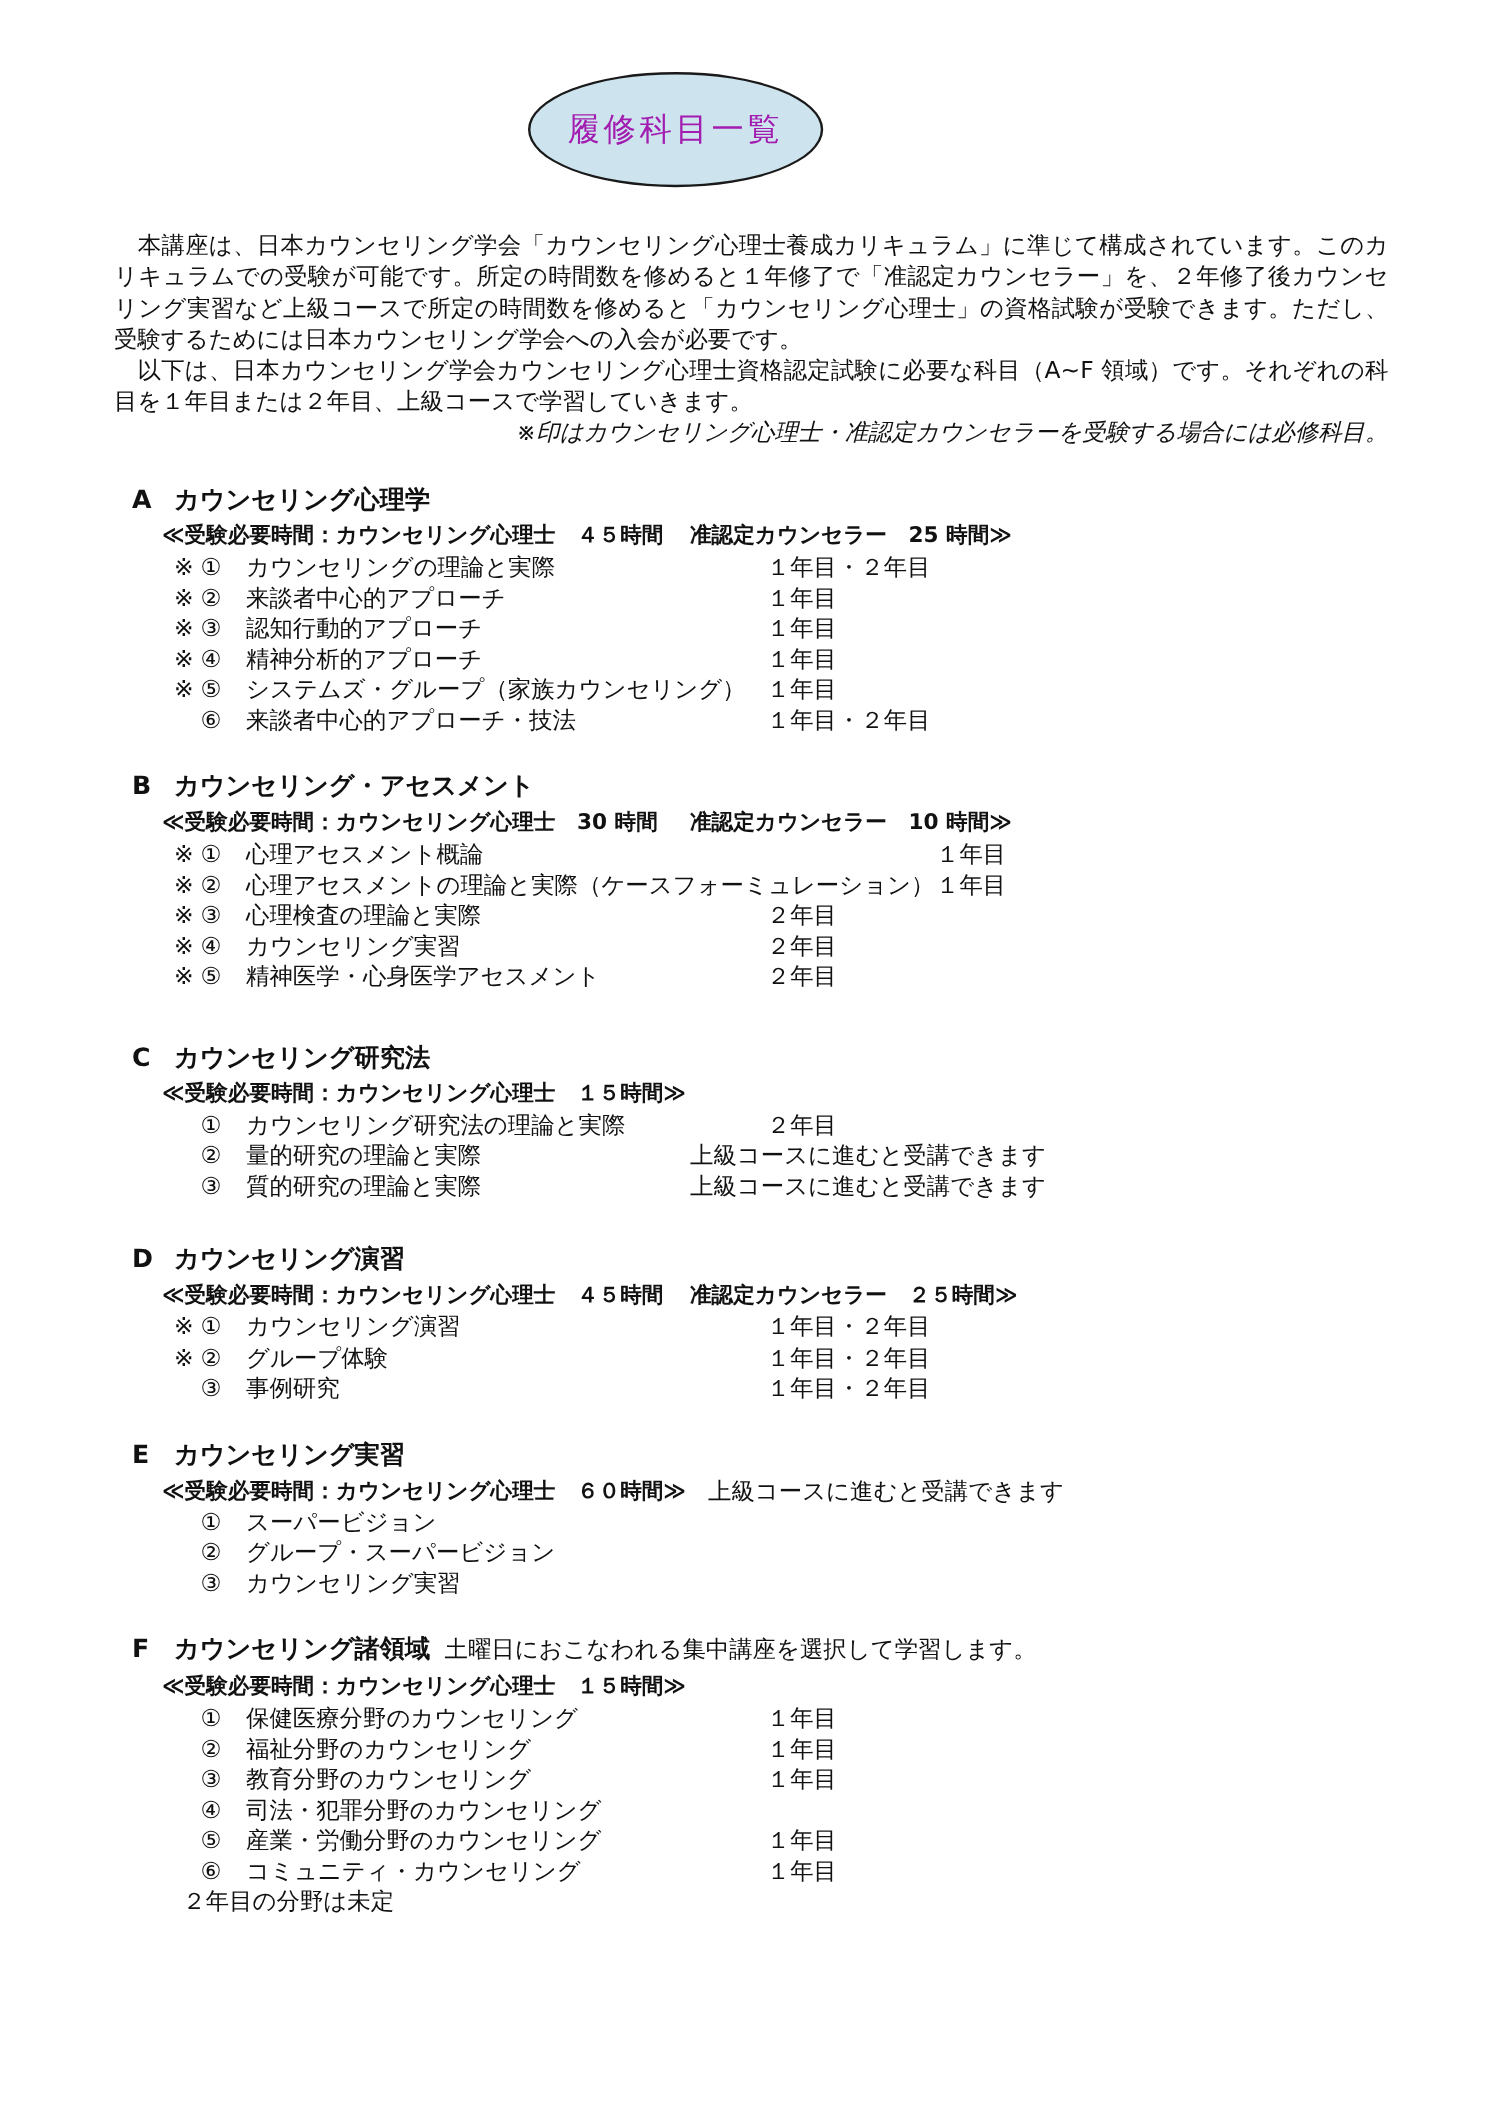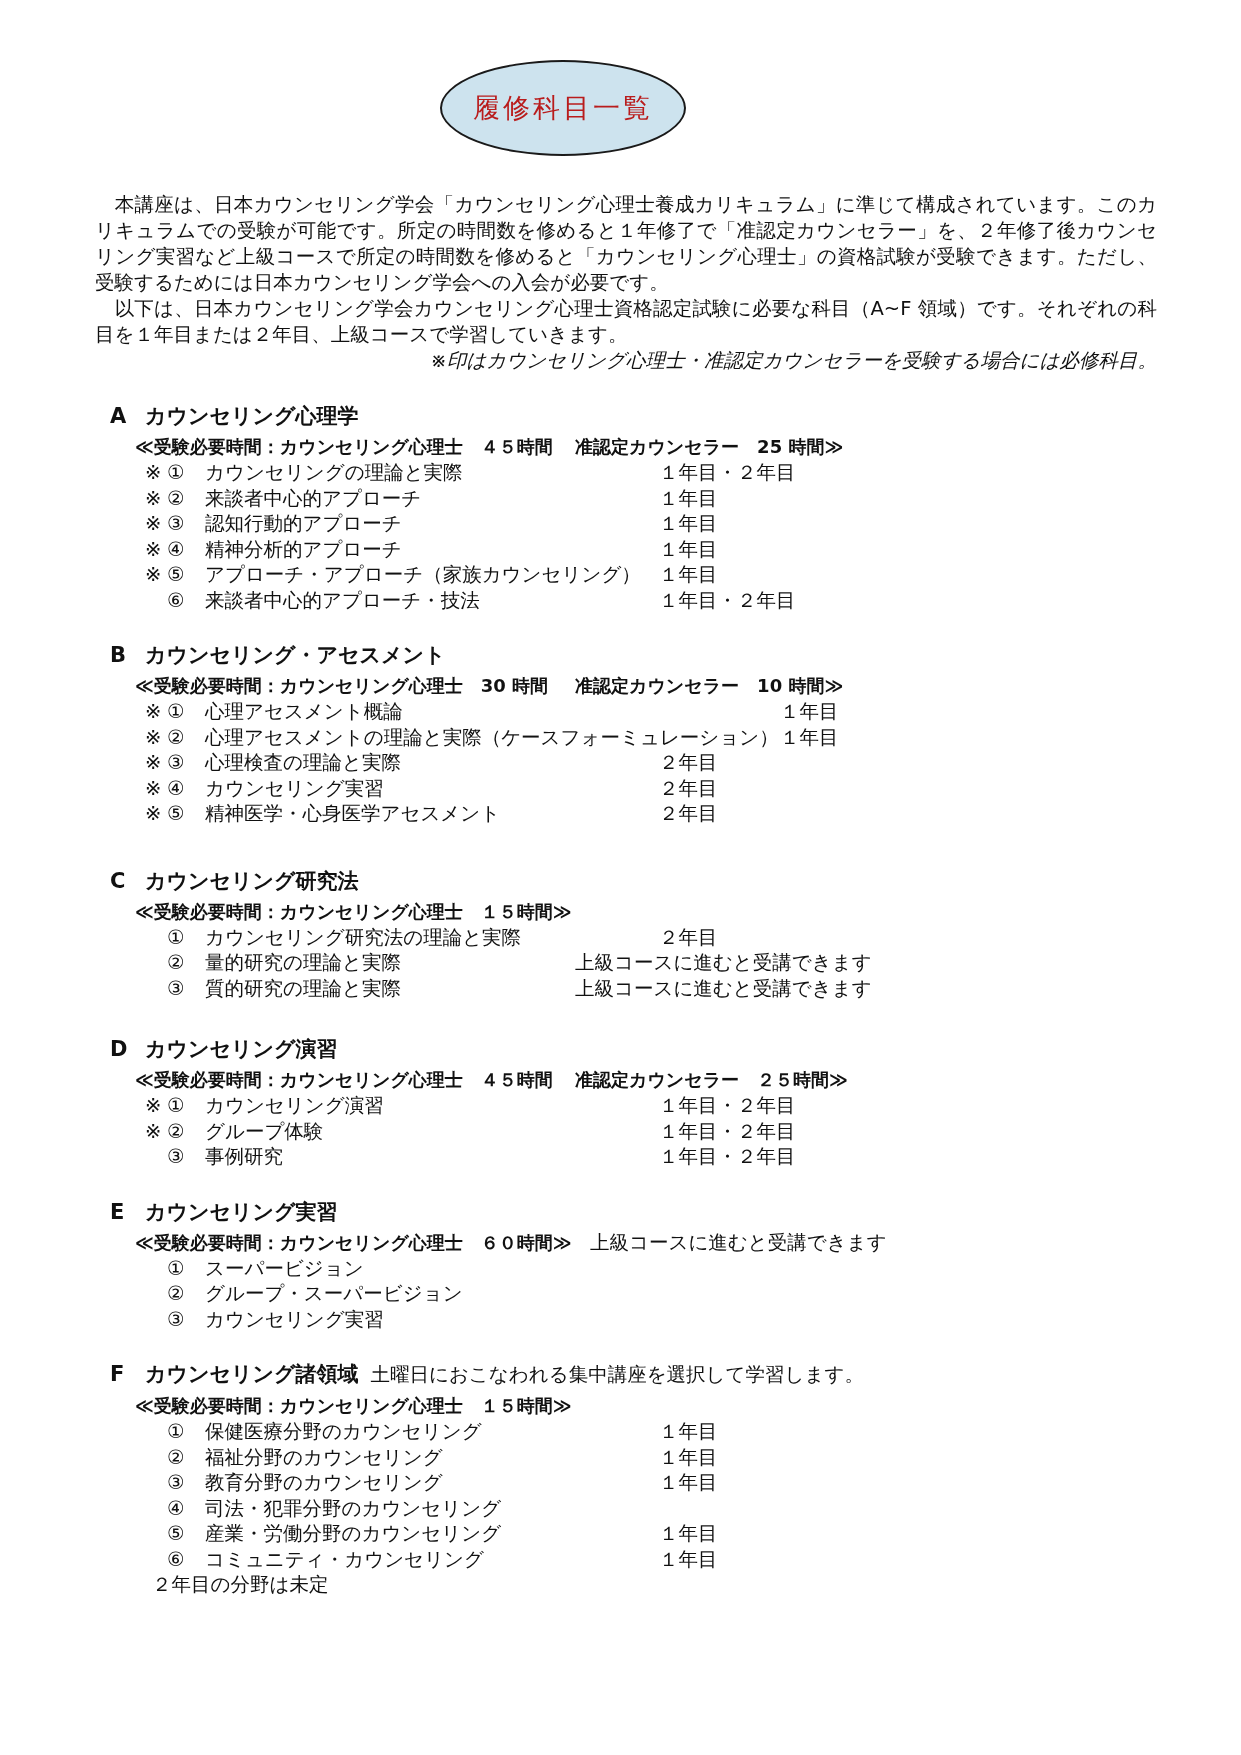--- a/index.html
+++ b/index.html
@@ -15,21 +15,21 @@
   .oval {
     position:absolute; left:440px; top:60px;
     width:242px; height:92px;
     background:#cde3ee;
     border:2px solid #1a1a1a;
     border-radius:50%;
     display:flex; align-items:center; justify-content:center;
   }
   .oval .oval-text {
     font-family:"DejaVu Serif", serif;
-    font-size:27px; letter-spacing:3px; color:#b91c1c;
+    font-size:27px; letter-spacing:3px; color:#a21caf;
   }
   
   .content {
     position:absolute; top:192px; left:95px; width:1062px;
   }
   .intro p {
     margin:0; font-size:19.5px; line-height:26px;
     text-align:justify;
   }
   .intro .p3 { padding-left:55px; text-align:right;font-style:italic; }
@@ -49,21 +49,21 @@
   }
   .sec-req .req2 { position:absolute; left:480px; top:0; }
   .sec-req .req2.req2-note { left:495px; font-weight:normal; font-size:19.5px; }
   .items { margin-top:1px; }
   .item {
     position:relative; padding-left:50px;
     font-size:19.5px; line-height:25.5px; white-space:nowrap;
   }
   .item .mark { display:inline-block; width:22px; }
   .item .num  { display:inline-block; width:38px; }
-  .item .year { position:absolute; left:564px; top:0; }
+  .item .year { position:absolute; left:544px; top:0; }
   .item .year.year-far  { left:685px; }
   .item .year.year-note { left:480px; }
   .sec-footer { font-size:19.5px; line-height:25.5px; padding-left:57px; }
 </style>
 </head>
 <body>
 
 <div class="page">
 
   <div class="oval">
@@ -84,21 +84,21 @@
       </div>
       <div class="sec-req">
         <span>≪受験必要時間：カウンセリング心理士　４５時間</span>
         <span class="req2">准認定カウンセラー　25 時間≫</span>
       </div>
       <div class="items">
         <div class="item"><span class="mark">※</span><span class="num">①</span><span>カウンセリングの理論と実際</span><span class="year">１年目・２年目</span></div>
         <div class="item"><span class="mark">※</span><span class="num">②</span><span>来談者中心的アプローチ</span><span class="year">１年目</span></div>
         <div class="item"><span class="mark">※</span><span class="num">③</span><span>認知行動的アプローチ</span><span class="year">１年目</span></div>
         <div class="item"><span class="mark">※</span><span class="num">④</span><span>精神分析的アプローチ</span><span class="year">１年目</span></div>
-        <div class="item"><span class="mark">※</span><span class="num">⑤</span><span>アプローチ・アプローチ（家族カウンセリング）</span><span class="year">１年目</span></div>
+        <div class="item"><span class="mark">※</span><span class="num">⑤</span><span>システムズ・グループ（家族カウンセリング）</span><span class="year">１年目</span></div>
         <div class="item"><span class="mark"></span><span class="num">⑥</span><span>来談者中心的アプローチ・技法</span><span class="year">１年目・２年目</span></div>
       </div>
     </div>
 
     <div class="sec">
       <div class="sec-head">
         <span class="sec-id">B</span><span>カウンセリング・アセスメント</span>
       </div>
       <div class="sec-req">
         <span>≪受験必要時間：カウンセリング心理士　30 時間</span>

